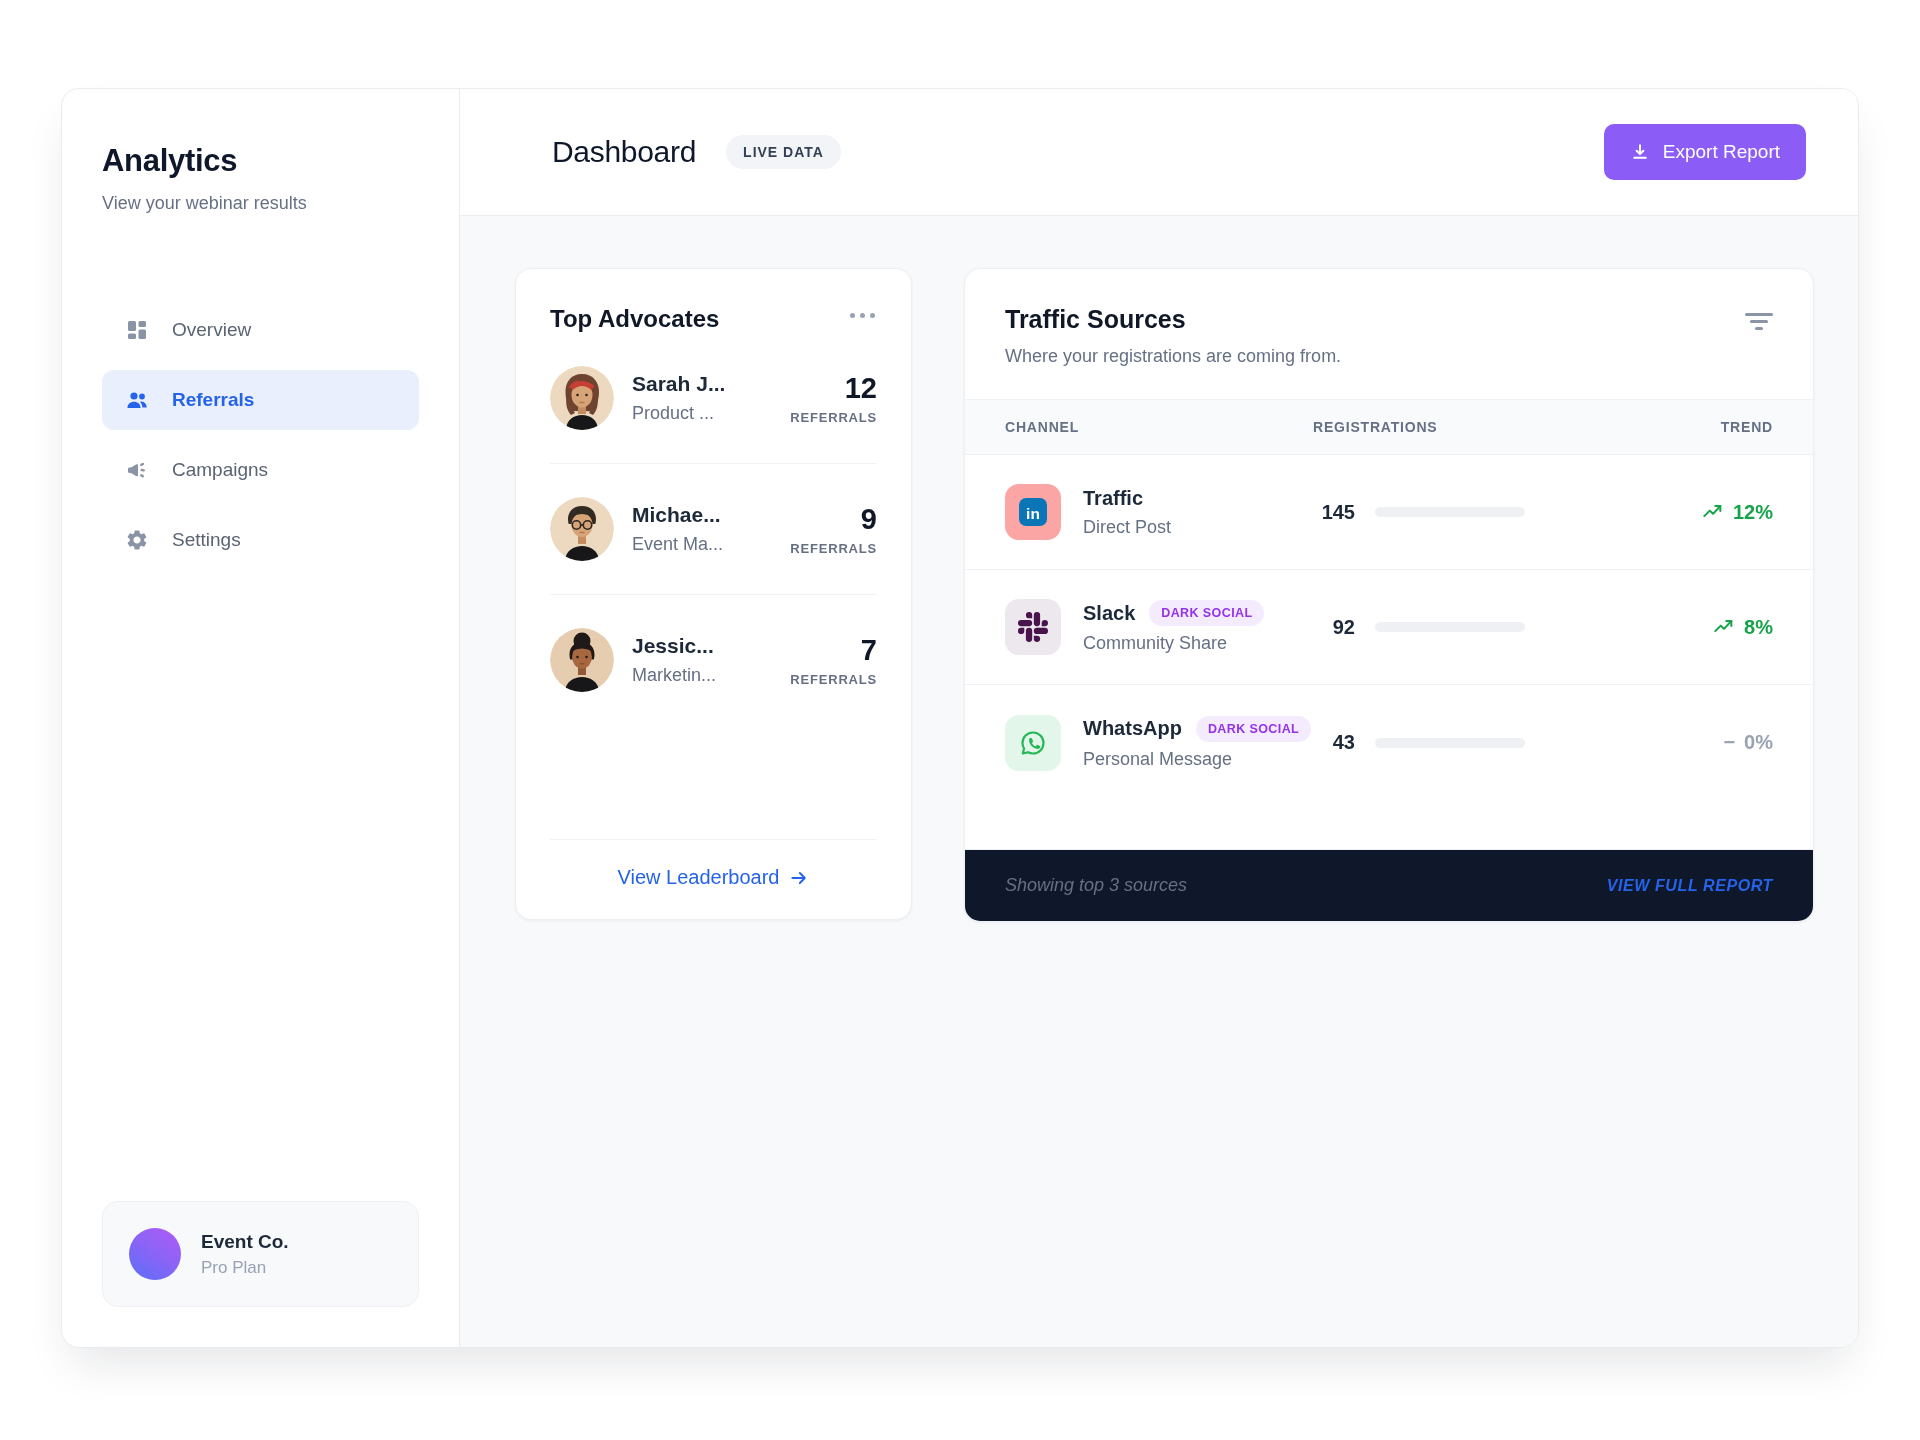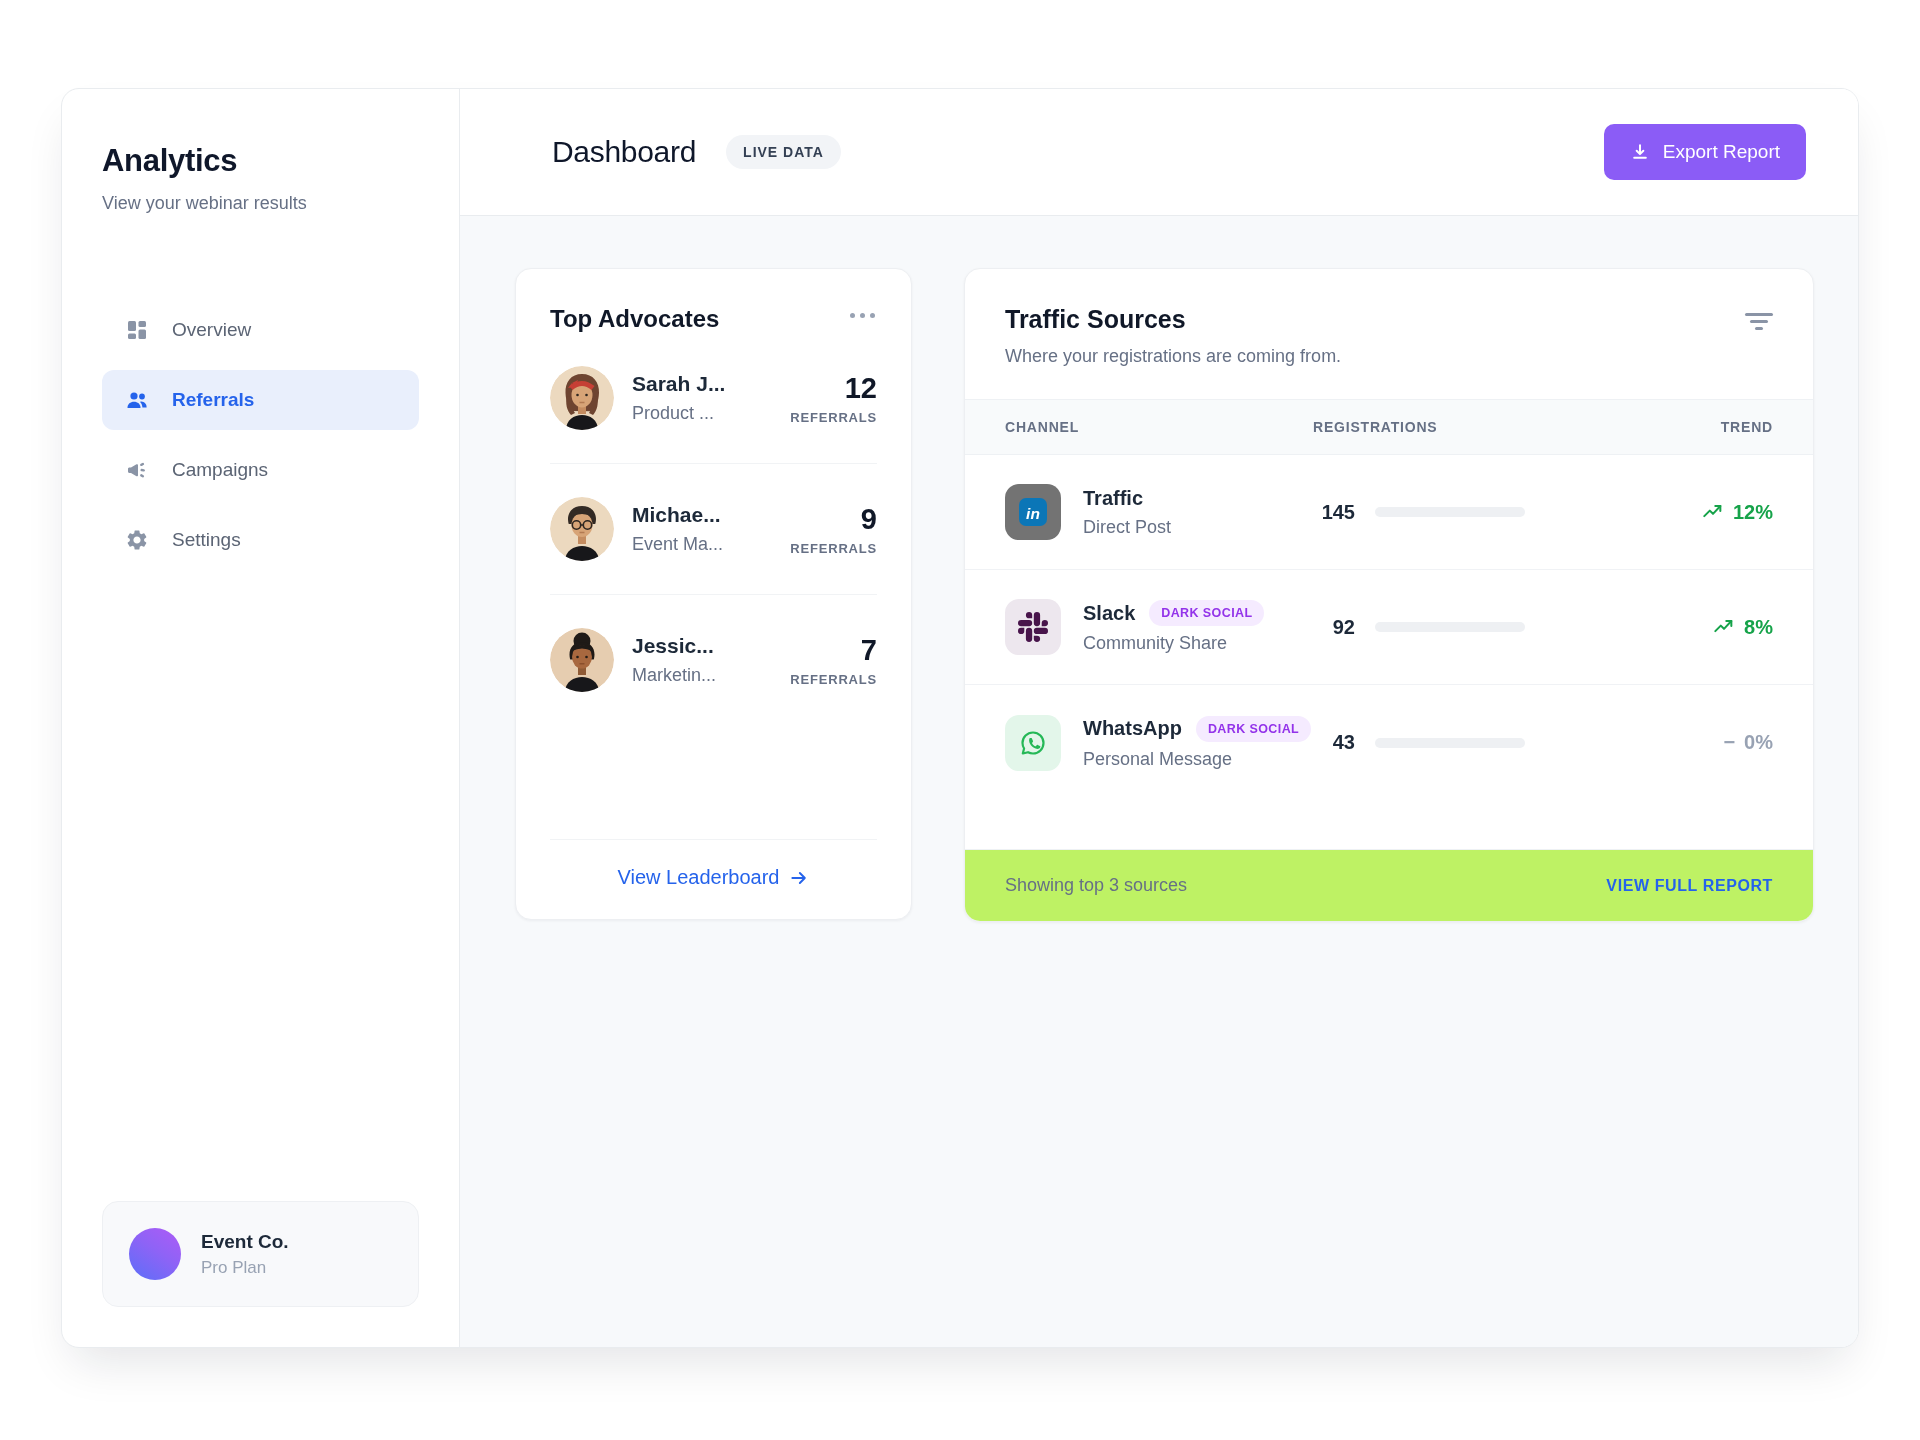--- a/index.html
+++ b/index.html
@@ -79,21 +79,21 @@
   .chan-sub{ margin-top:7px; font-size:18px; color:#667085; }
   .reg{ display:flex; align-items:center; gap:20px; }
   .reg-num{ font-size:20px; font-weight:600; color:#1d2939; width:42px; text-align:right; }
   .bar-track{ width:150px; height:10px; border-radius:999px; background:#eef0f3; overflow:hidden; }
   .bar-fill{ height:100%; border-radius:999px; }
   .trend-cell{ display:flex; align-items:center; justify-content:flex-end; gap:9px; font-size:20px; font-weight:600; }
   .trend-up{ color:#16a34a; }
   .trend-flat{ color:#98a2b3; }
   .trend-cell svg{ width:22px; height:22px; stroke:#16a34a; stroke-width:2.2; fill:none; }
 
-  .tr-footer{ margin-top:auto; background:#bef264; border-top:1px solid #eef1f4; height:72px; display:flex; align-items:center; padding:0 40px; }
+  .tr-footer{ margin-top:auto; background:#0f172a; border-top:1px solid #eef1f4; height:72px; display:flex; align-items:center; padding:0 40px;font-style:italic; }
   .tr-footer .left{ font-size:18px; color:#667085; }
   .tr-footer a{ margin-left:auto; font-size:16px; font-weight:700; letter-spacing:.6px; color:#2563eb; text-decoration:none; }
 </style>
 </head>
 <body>
 
 <div class="app-shell">
 
   <aside class="sidebar">
     <h1>Analytics</h1>
@@ -282,21 +282,21 @@
         </div>
 
         <div class="tr-grid thead">
           <span>CHANNEL</span>
           <span>REGISTRATIONS</span>
           <span class="col-trend">TREND</span>
         </div>
 
         <div class="tr-grid tr-row">
           <div class="chan">
-            <span class="chan-tile" style="background:#737373;font-style:italic;">
+            <span class="chan-tile" style="background:#fca5a5;">
               <svg width="34" height="34" viewBox="0 0 34 34">
                   <rect x="3" y="3" width="28" height="28" rx="7" fill="#0b76b7"></rect>
                   <text x="17" y="23.5" text-anchor="middle" font-family="Liberation Sans, sans-serif" font-size="15.5" font-weight="bold" fill="#fff">in</text>
                 </svg>
             </span>
             <div>
               <div class="chan-name-line">
                   <span class="chan-name">Traffic</span>
                 </div>
               <div class="chan-sub">Direct Post</div>

